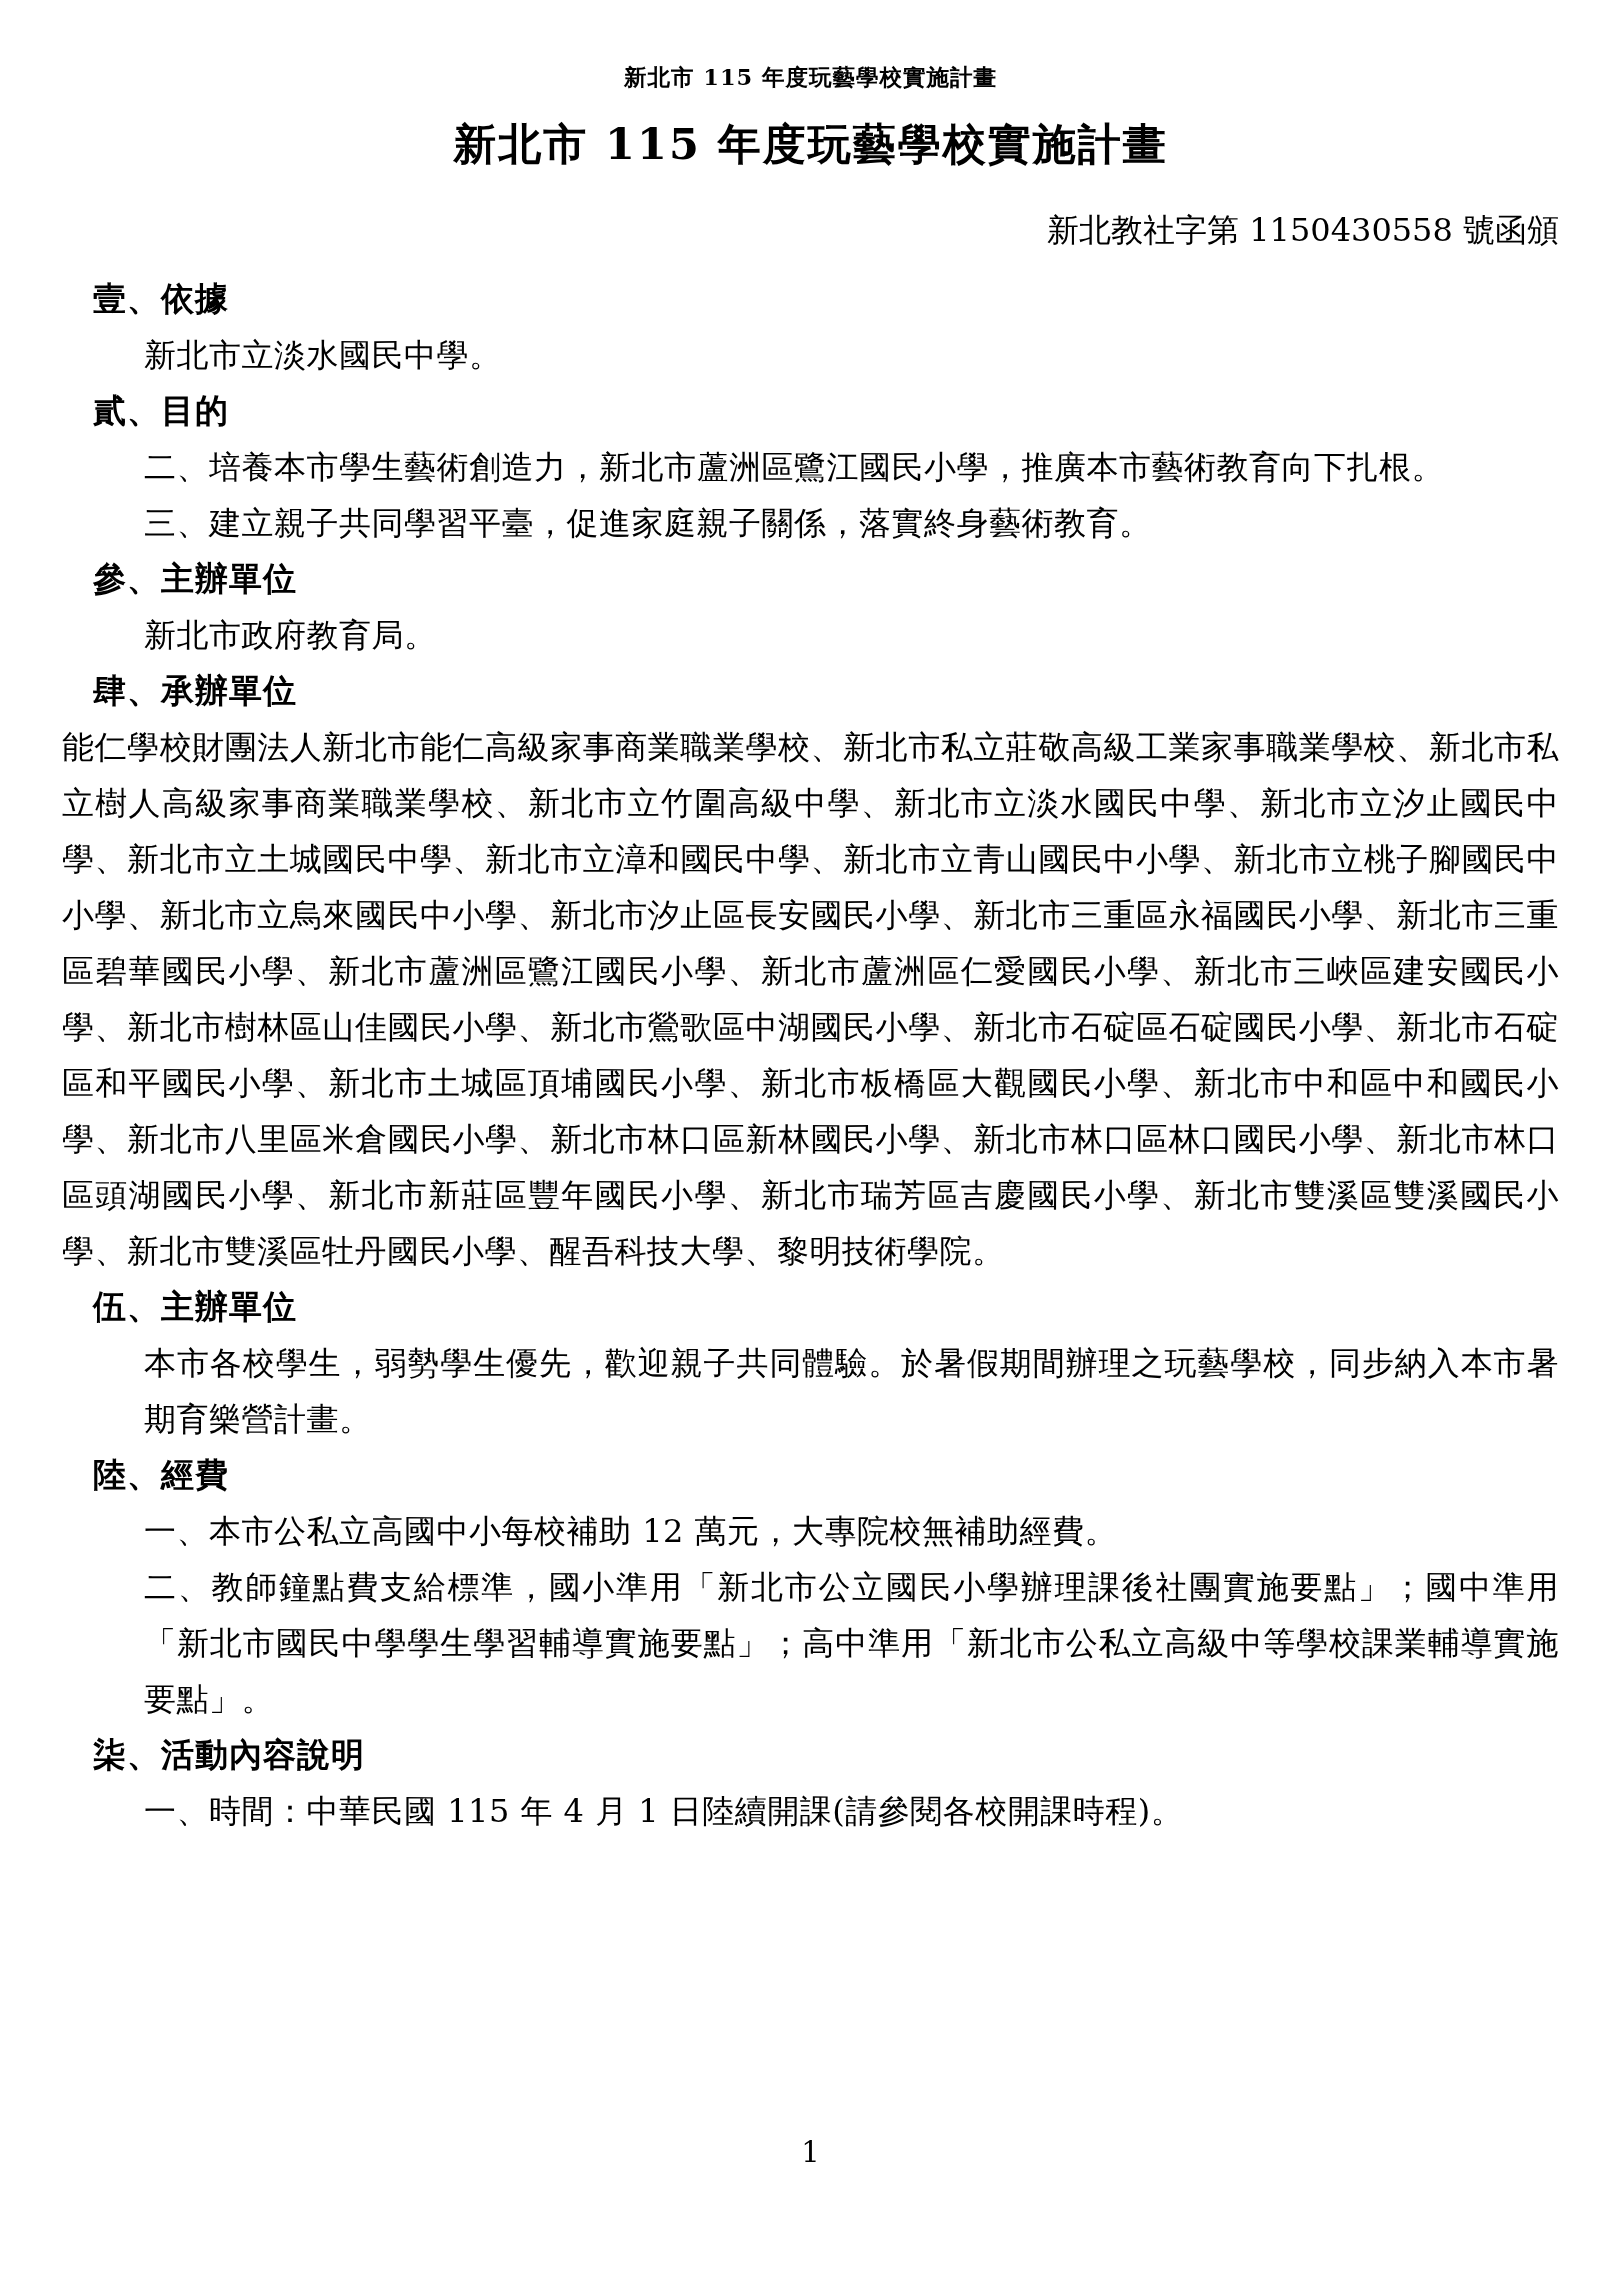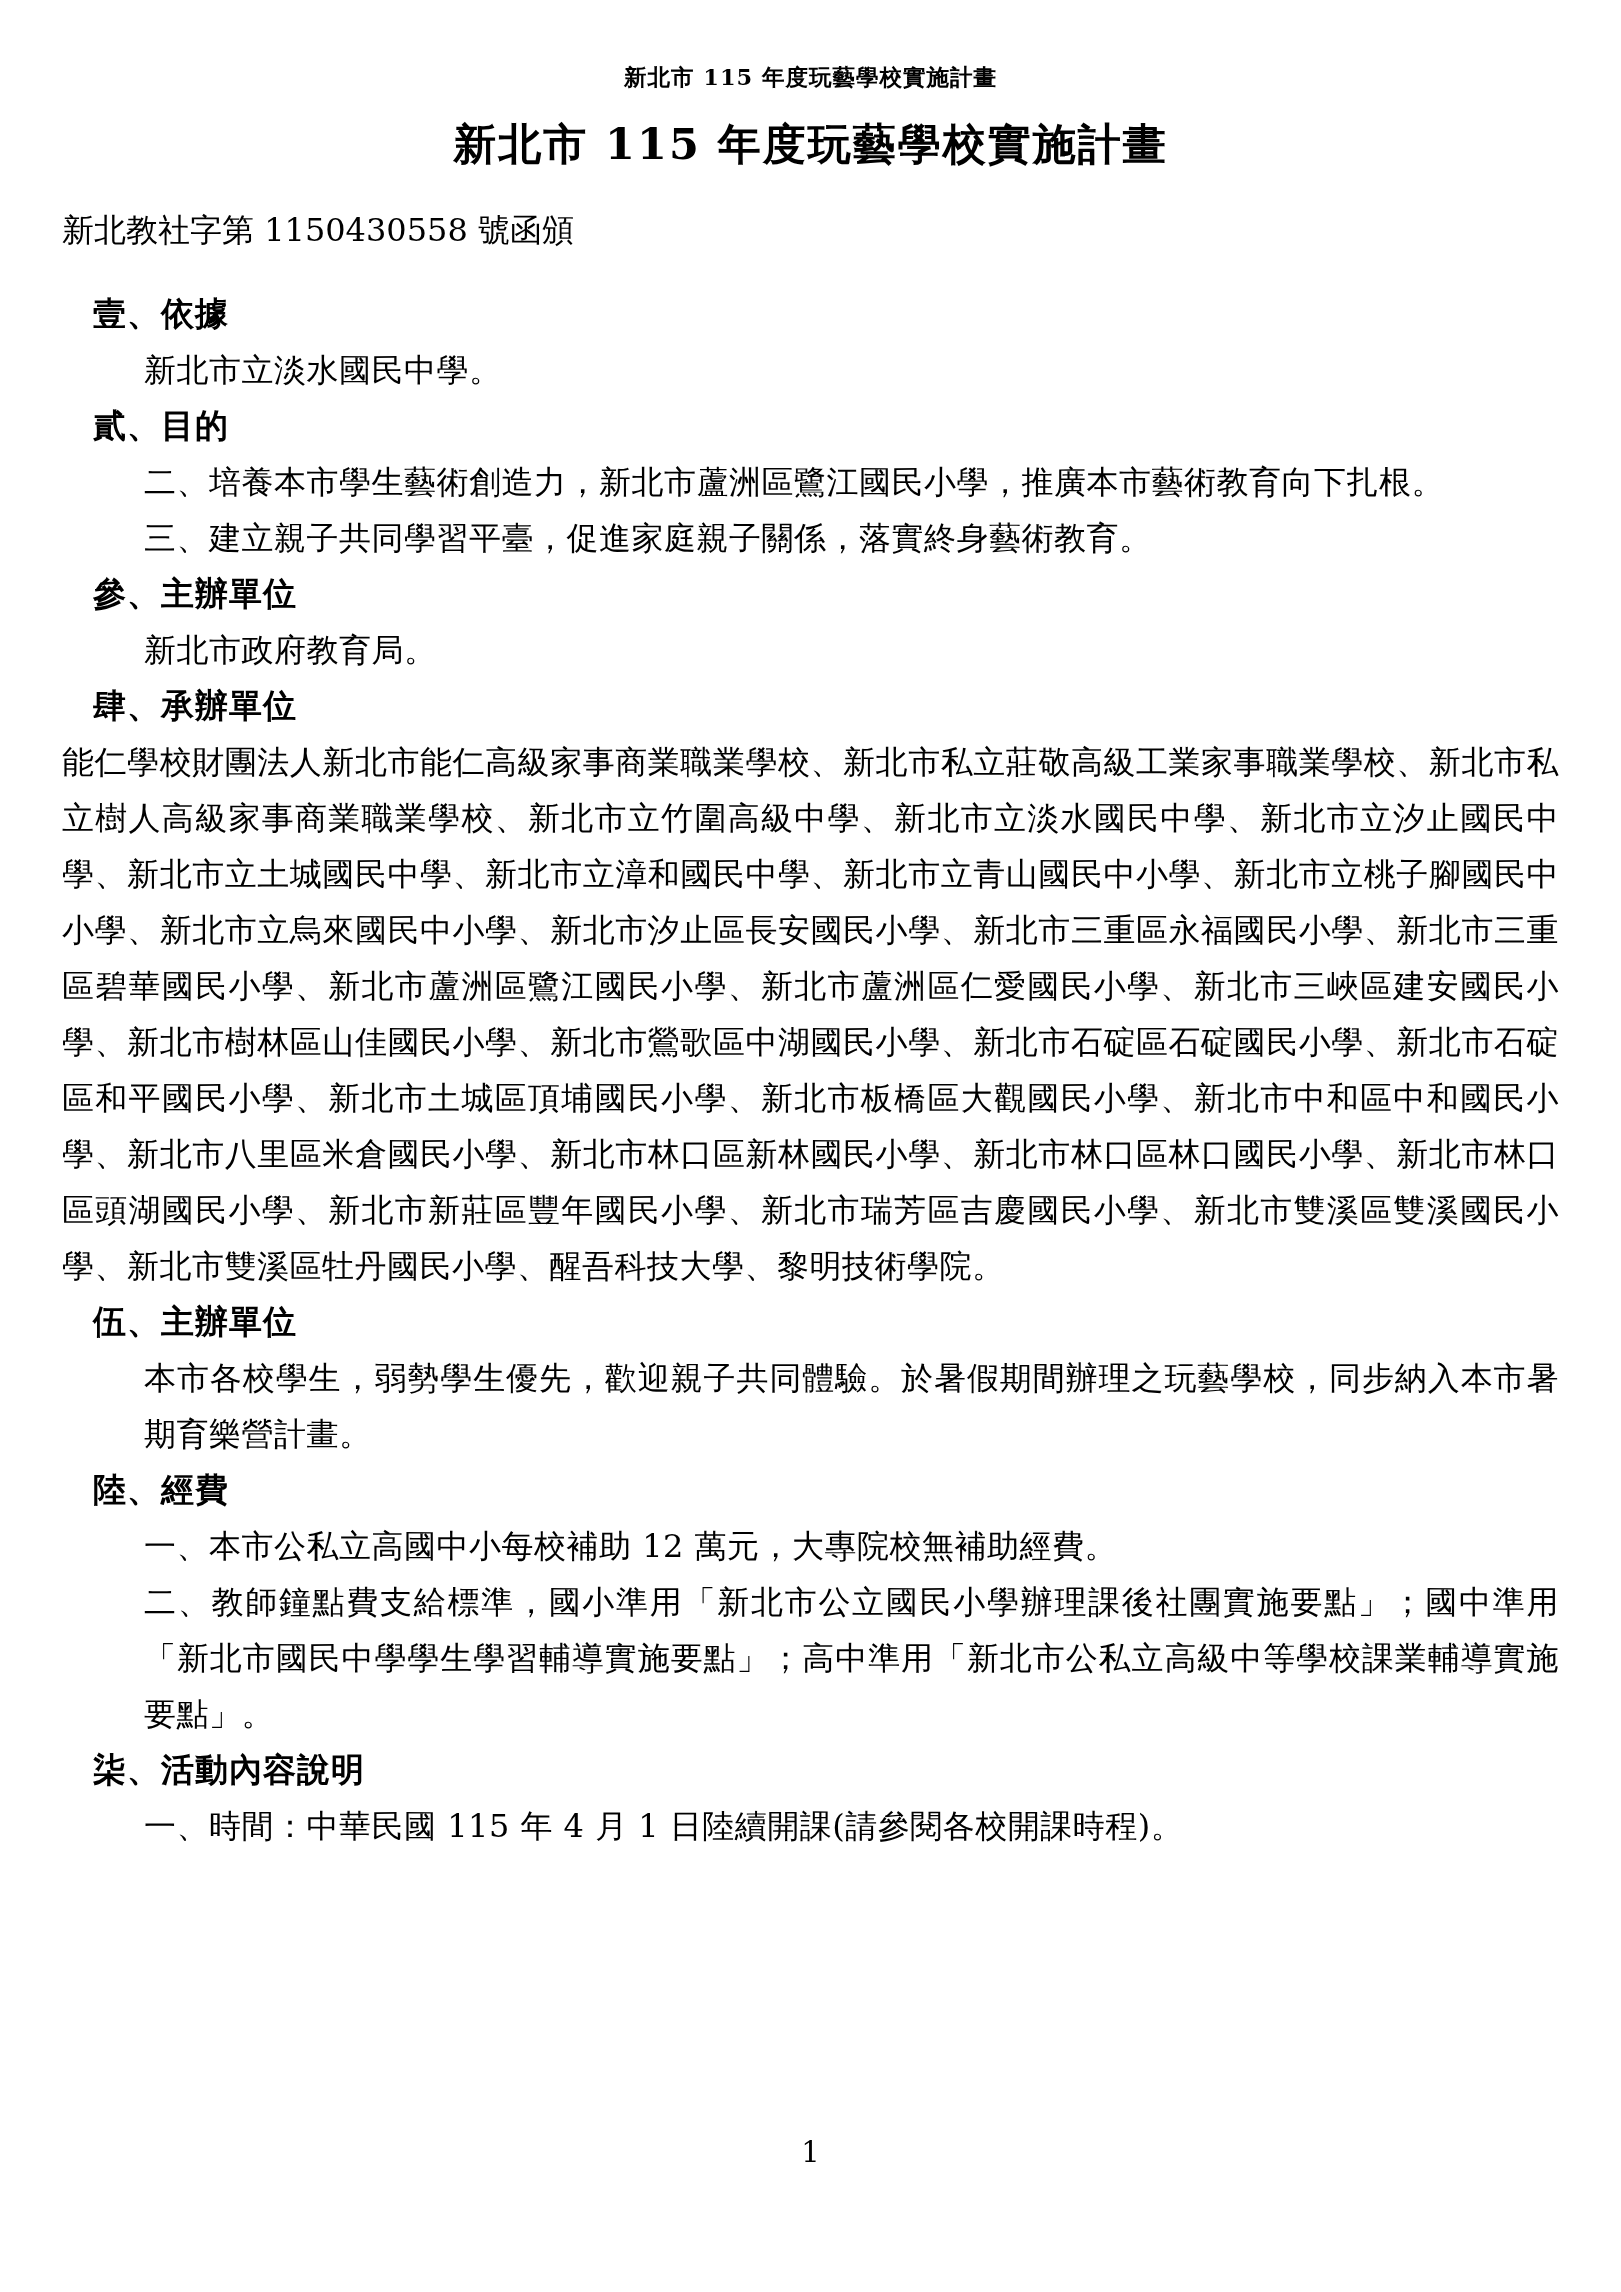--- a/index.html
+++ b/index.html
@@ -22,26 +22,26 @@
   }
   .doc-title {
     text-align: center;
     font-size: 43px;
     font-weight: bold;
     margin-top: 23.5px;
     line-height: 57px;
     letter-spacing: 2px;
   }
   .doc-number {
-    text-align: left;
+    text-align: right;
     font-size: 32px;
     margin-top: 33px;
     line-height: 49px;
   }
-  .content { margin-top: 31px; }
+  .content { margin-top: 16px; }
   .sec-heading {
     font-size: 33px;
     font-weight: bold;
     line-height: 56px;
     margin-left: 31px;
     letter-spacing: 1px;
   }
   .para {
     font-size: 32px;
     line-height: 56px;

